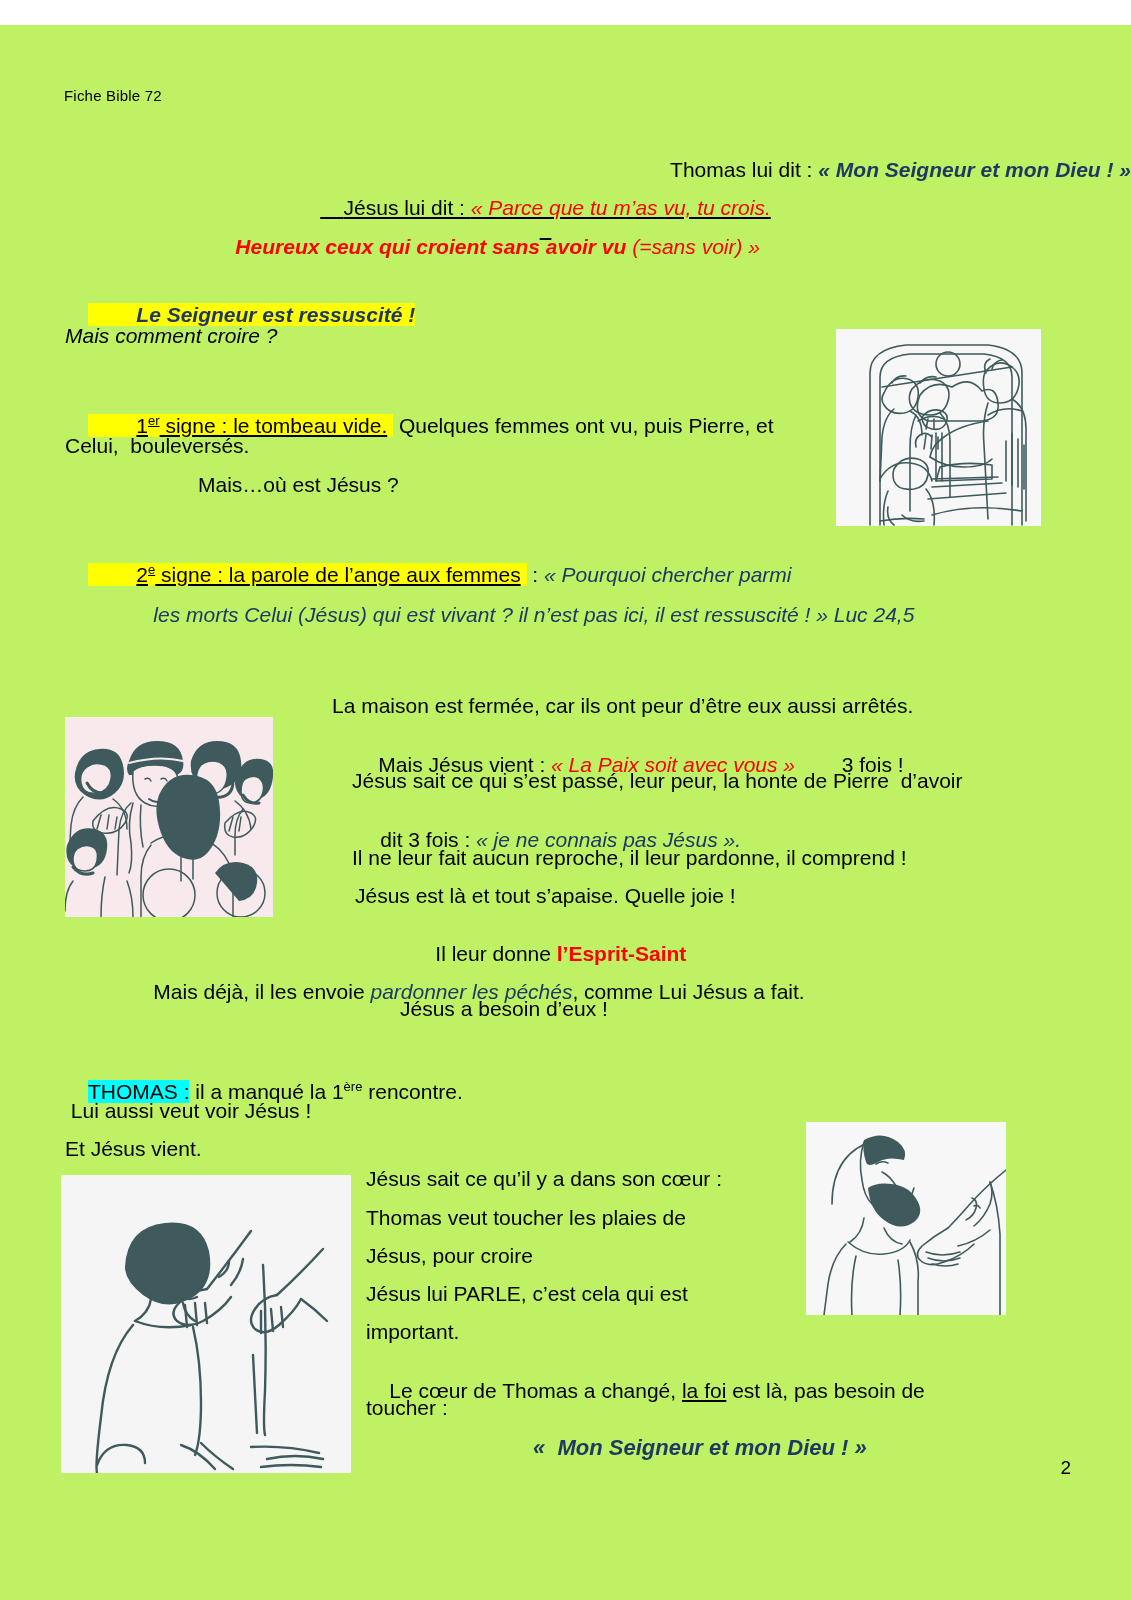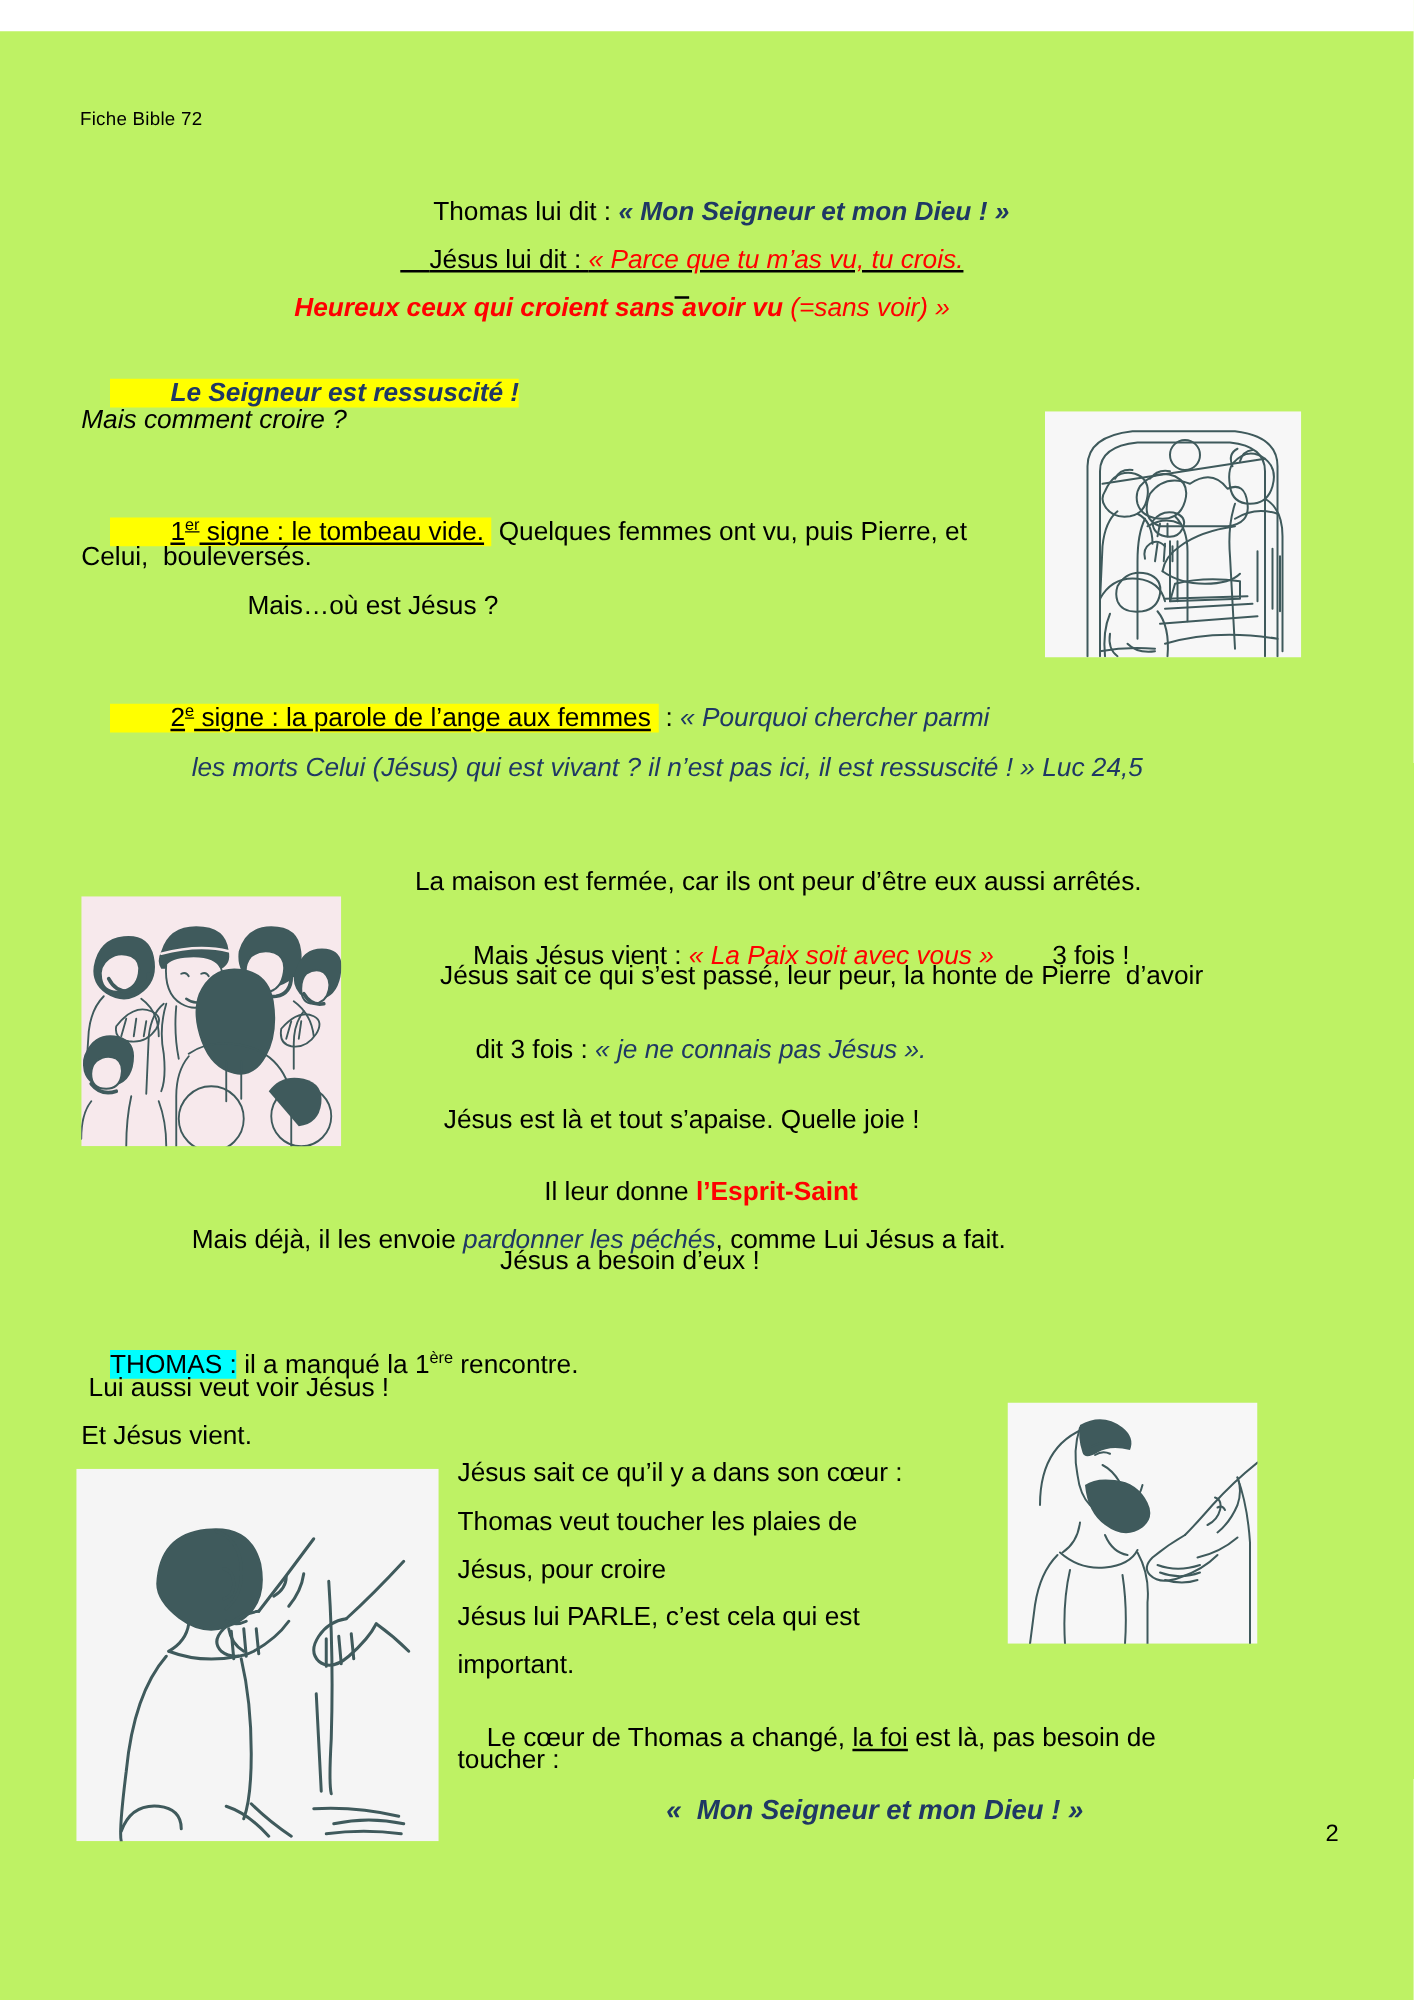--- a/index.html
+++ b/index.html
@@ -50,21 +50,21 @@
     font-size: 19px;
   }
 </style>
 </head>
 <body>
 
 <div class="page">
 
   <div class="header-label">Fiche Bible 72</div>
 
-  <div class="t" style="left:0; top:113px; width:1131px; text-align:center;">
+  <div class="t" style="left:0; top:113px; width:1131px; text-align:right;">
     <span>Thomas lui dit : </span><span class="navy-bi">« Mon Seigneur et mon Dieu ! »</span>
   </div>
   <div class="t" style="left:0; top:151px; width:1091px; text-align:center;text-decoration:underline;">
     <span>Jésus lui dit : </span><span class="red-i">« Parce que tu m’as vu, tu crois.</span>
   </div>
   <div class="t" style="left:0; top:190px; width:972px; text-align:center;">
     <span class="red-bi">Heureux ceux qui croient sans avoir vu</span><span class="red-i"> (=sans voir) »</span>
   </div>
 
   <div class="t" style="left:65px; top:258px;">
@@ -210,20 +210,21 @@
   </div>
 
   <div class="t" style="left:332px; top:670px;">La maison est fermée, car ils ont peur d’être eux aussi arrêtés.</div>
   <div class="t" style="left:355px; top:708px;">
     <span>Mais Jésus vient : </span><span class="red-i">« La Paix soit avec vous »</span><span>        </span><span>3 fois !</span>
   </div>
   <div class="t" style="left:352px; top:745px;">Jésus sait ce qui s’est passé, leur peur, la honte de Pierre  d’avoir</div>
   <div class="t" style="left:357px; top:783px;">
     <span>dit 3 fois : </span><span class="blue-i">« je ne connais pas Jésus ».</span>
   </div>
+  <div class="t" style="left:352px; top:822px;">Il ne leur fait aucun reproche, il leur pardonne, il comprend !</div>
   <div class="t" style="left:355px; top:860px;">Jésus est là et tout s’apaise. Quelle joie !</div>
   <div class="t" style="left:412px; top:897px;">
     <span>Il leur donne </span><span class="red-b">l’Esprit-Saint</span>
   </div>
   <div class="t" style="left:130px; top:935px;">
     <span>Mais déjà, il les envoie </span><span class="blue-i">pardonner les péchés</span><span>, comme Lui Jésus a fait.</span>
   </div>
   <div class="t" style="left:400px; top:973px;">Jésus a besoin d’eux !</div>
 
   <div class="t" style="left:65px; top:1035px;">

